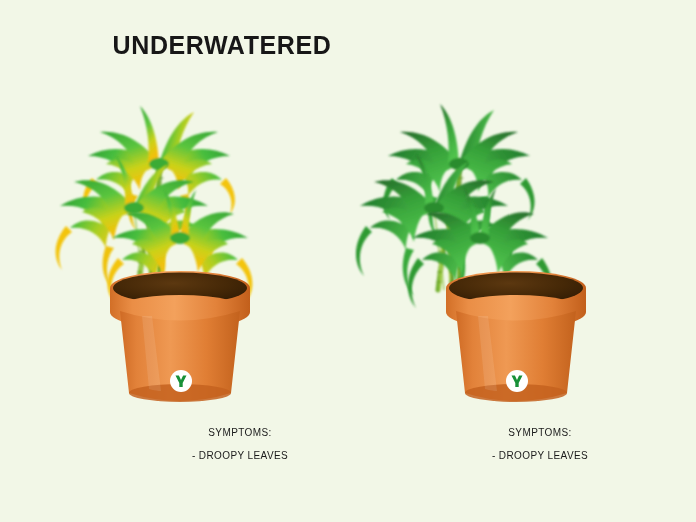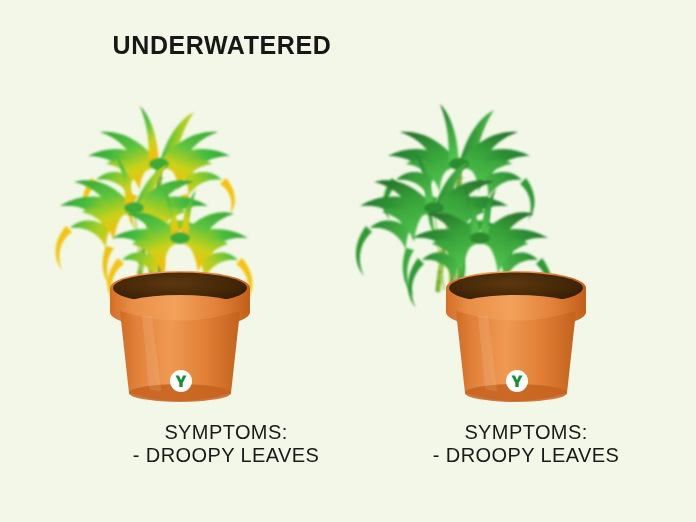--- a/index.html
+++ b/index.html
@@ -45,25 +45,25 @@
   .plant-stage {
     position: absolute;
     top: 78px;
     left: 0;
     width: 348px;
     height: 330px;
   }
 
   .symptoms {
     position: absolute;
-    left: 4px;
+    left: 18px;
     width: 100%;
     text-align: center;
     color: #1a1a1a;
-    font-size: 20px;
+    font-size: 10px;
     letter-spacing: 0.4px;
     line-height: 23px;
   }
   .symptoms .heading { display: block; }
   .symptoms .item    { display: block; }
 
   .panel.left  .symptoms { top: 421px; }
   .panel.right .symptoms { top: 421px; }
 
   svg { display: block; }

